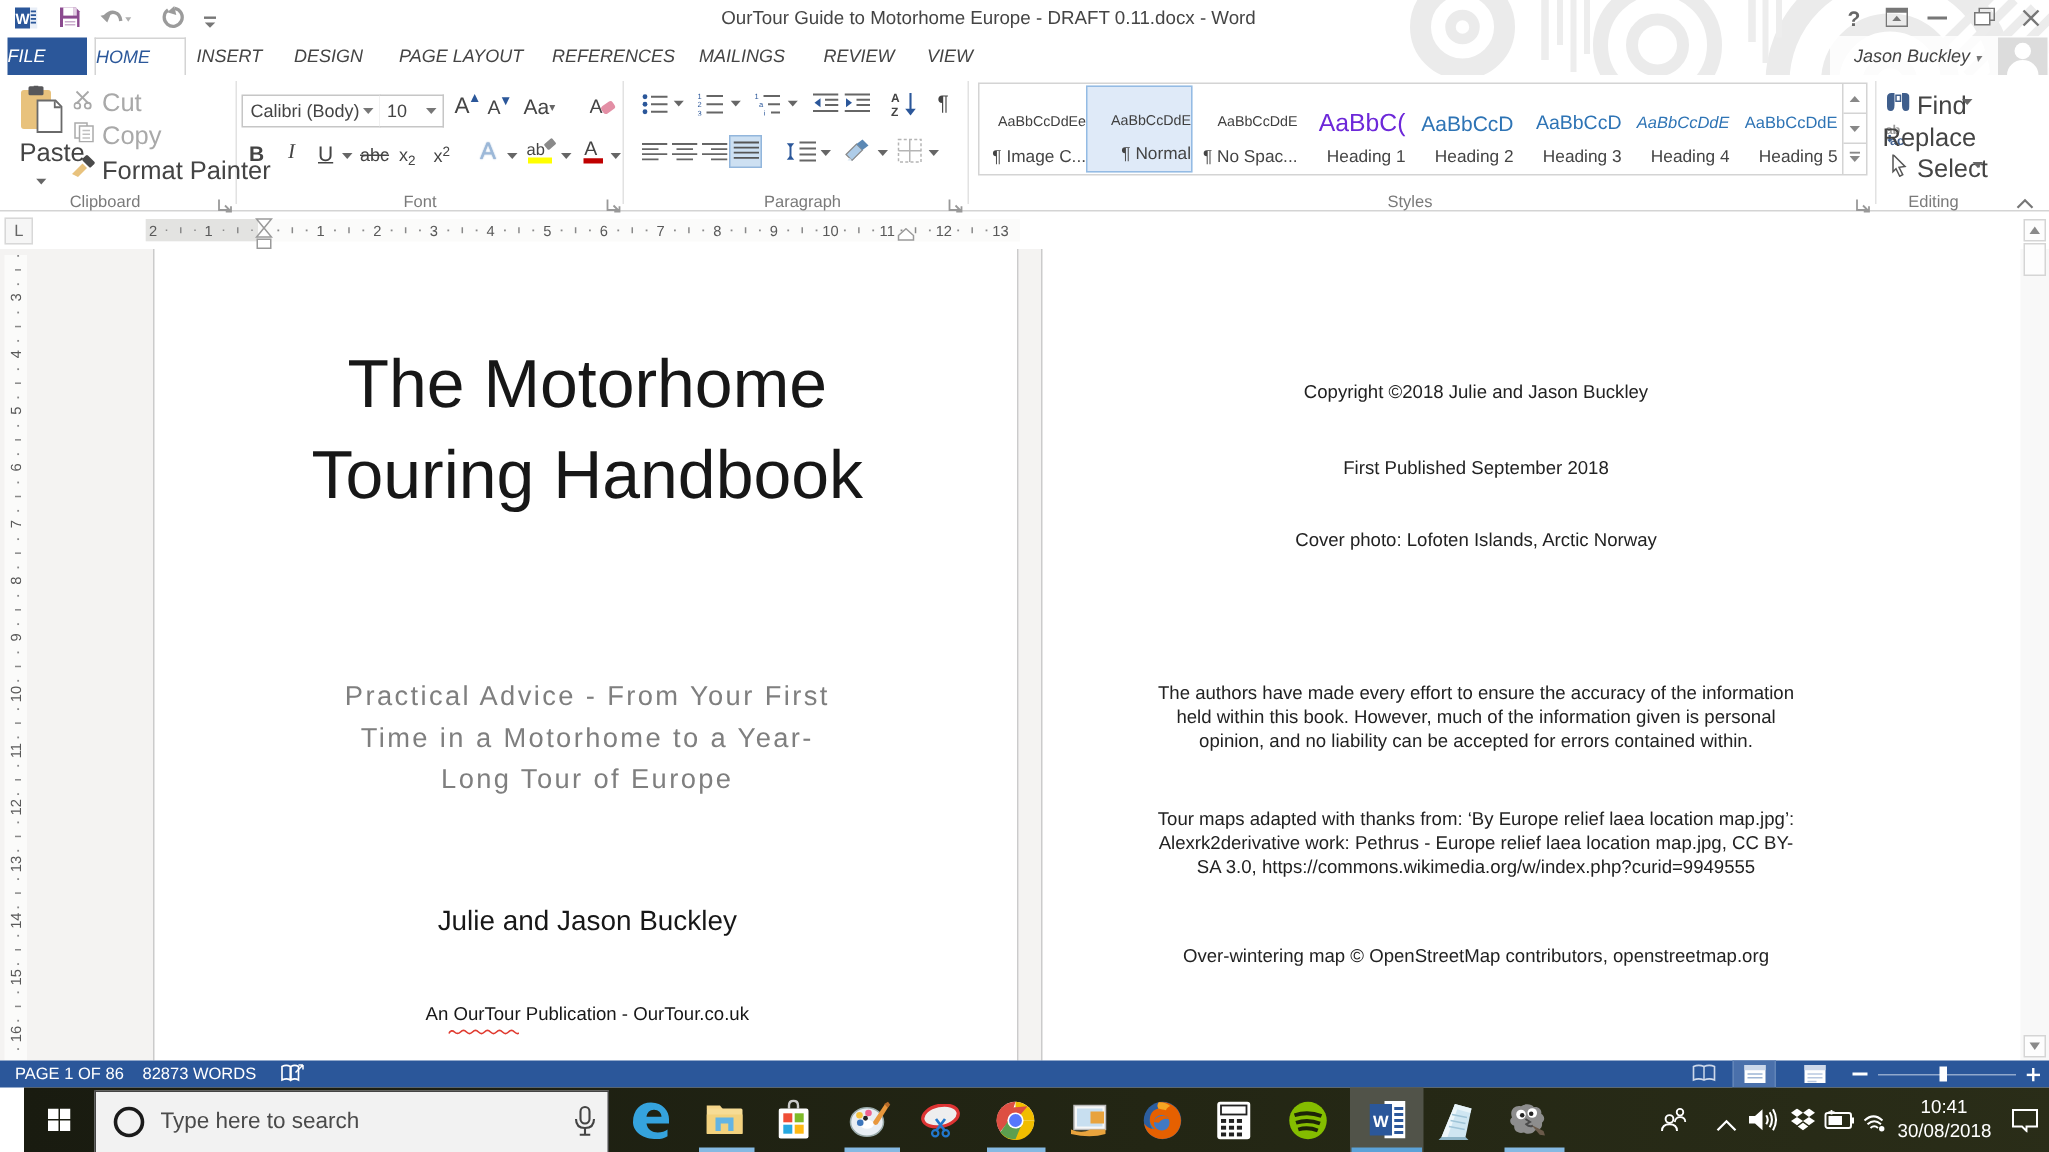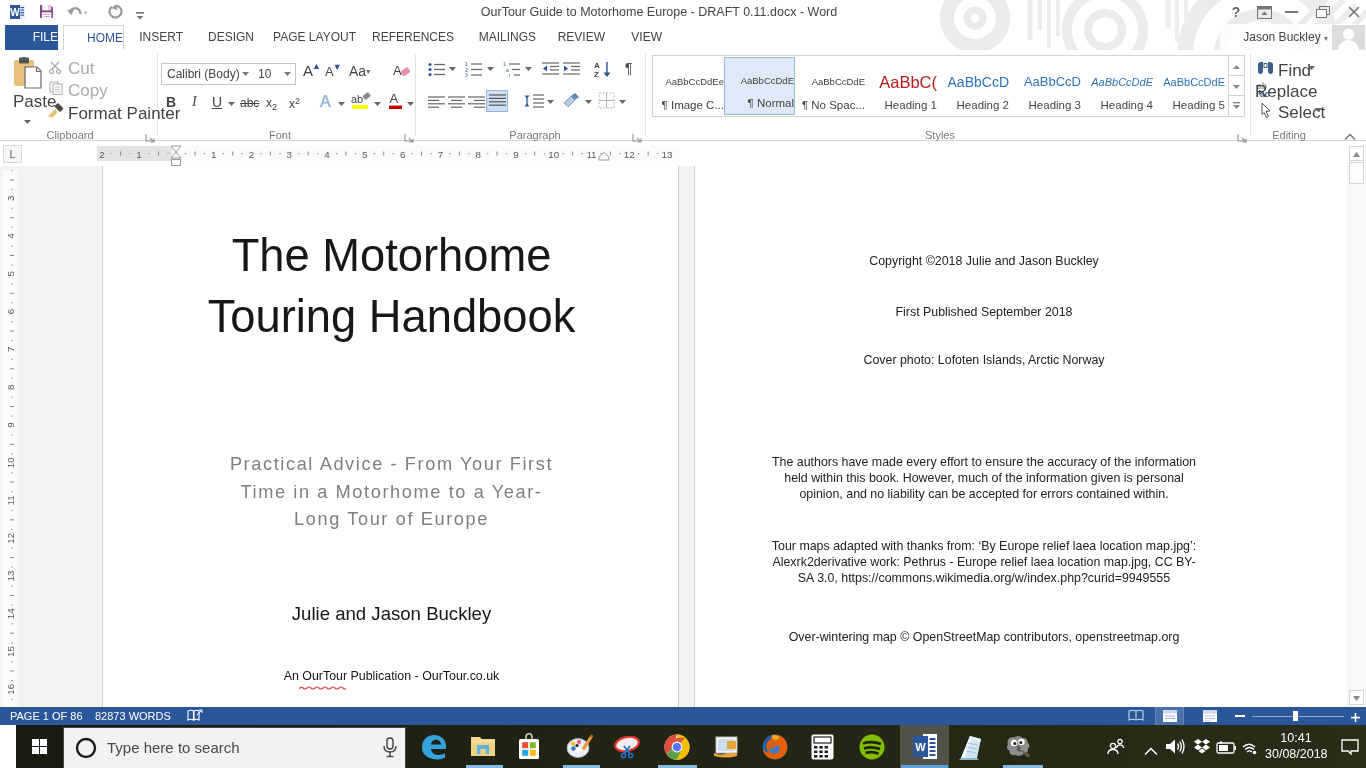--- a/index.html
+++ b/index.html
@@ -8,21 +8,21 @@
 .abs { position:absolute; }
 
 
 #titlebar { left:0; top:0; width:1366px; height:25px; }
 #titletext { left:0; top:5px; width:1318px; text-align:center; font-size:12.5px; color:#444; }
 
 #deco { left:880px; top:0; width:486px; height:110px; overflow:hidden; }
 
 
 #tabrow { left:0; top:25px; width:1366px; height:25px; }
-.tab { position:absolute; top:0; height:25px; line-height:25px; font-size:12px; color:#444; text-align:right; }
+.tab { position:absolute; top:0; height:25px; line-height:25px; font-size:12px; color:#444; text-align:left;font-style:italic; }
 #tab-file { left:5px; width:53px; background:#2b579a; color:#fff; }
 #tab-home { left:63px; width:61px; background:#fff; color:#2b579a; border:1px solid #d4d4d4; border-bottom:none; }
 
 
 #ribbon { left:0; top:50px; width:1366px; height:91px; background:#fff; border-bottom:1px solid #d4d4d4; }
 .gdiv { position:absolute; top:4px; height:82px; width:1px; background:#e2e2e2; }
 .glabel { position:absolute; top:80px; font-size:11px; line-height:11px; color:#7a7a7a; text-align:center; }
 .launcher { position:absolute; top:80px; width:11px; height:11px; }
 .rbtn-txt { position:absolute; font-size:17px; color:#444; }
 
@@ -461,21 +461,21 @@
       </div>
     <div class="styitem sel" style="left:71px;">
         <div class="stysample" style="font-size:9.5px;color:#404040;">AaBbCcDdE</div>
         <div class="stylabel">¶ Normal</div>
       </div>
     <div class="styitem" style="left:143px;">
         <div class="stysample" style="font-size:9.5px;color:#404040;">AaBbCcDdE</div>
         <div class="stylabel">¶ No Spac...</div>
       </div>
     <div class="styitem" style="left:215px;">
-        <div class="stysample" style="font-size:16.5px;color:#b91c1c;">AaBbC(</div>
+        <div class="stysample" style="font-size:16.5px;color:#6d28d9;">AaBbC(</div>
         <div class="stylabel">Heading 1</div>
       </div>
     <div class="styitem" style="left:287px;">
         <div class="stysample" style="font-size:14px;color:#2e74b5;">AaBbCcD</div>
         <div class="stylabel">Heading 2</div>
       </div>
     <div class="styitem" style="left:359px;">
         <div class="stysample" style="font-size:13px;color:#2e74b5;">AaBbCcD</div>
         <div class="stylabel">Heading 3</div>
       </div>

